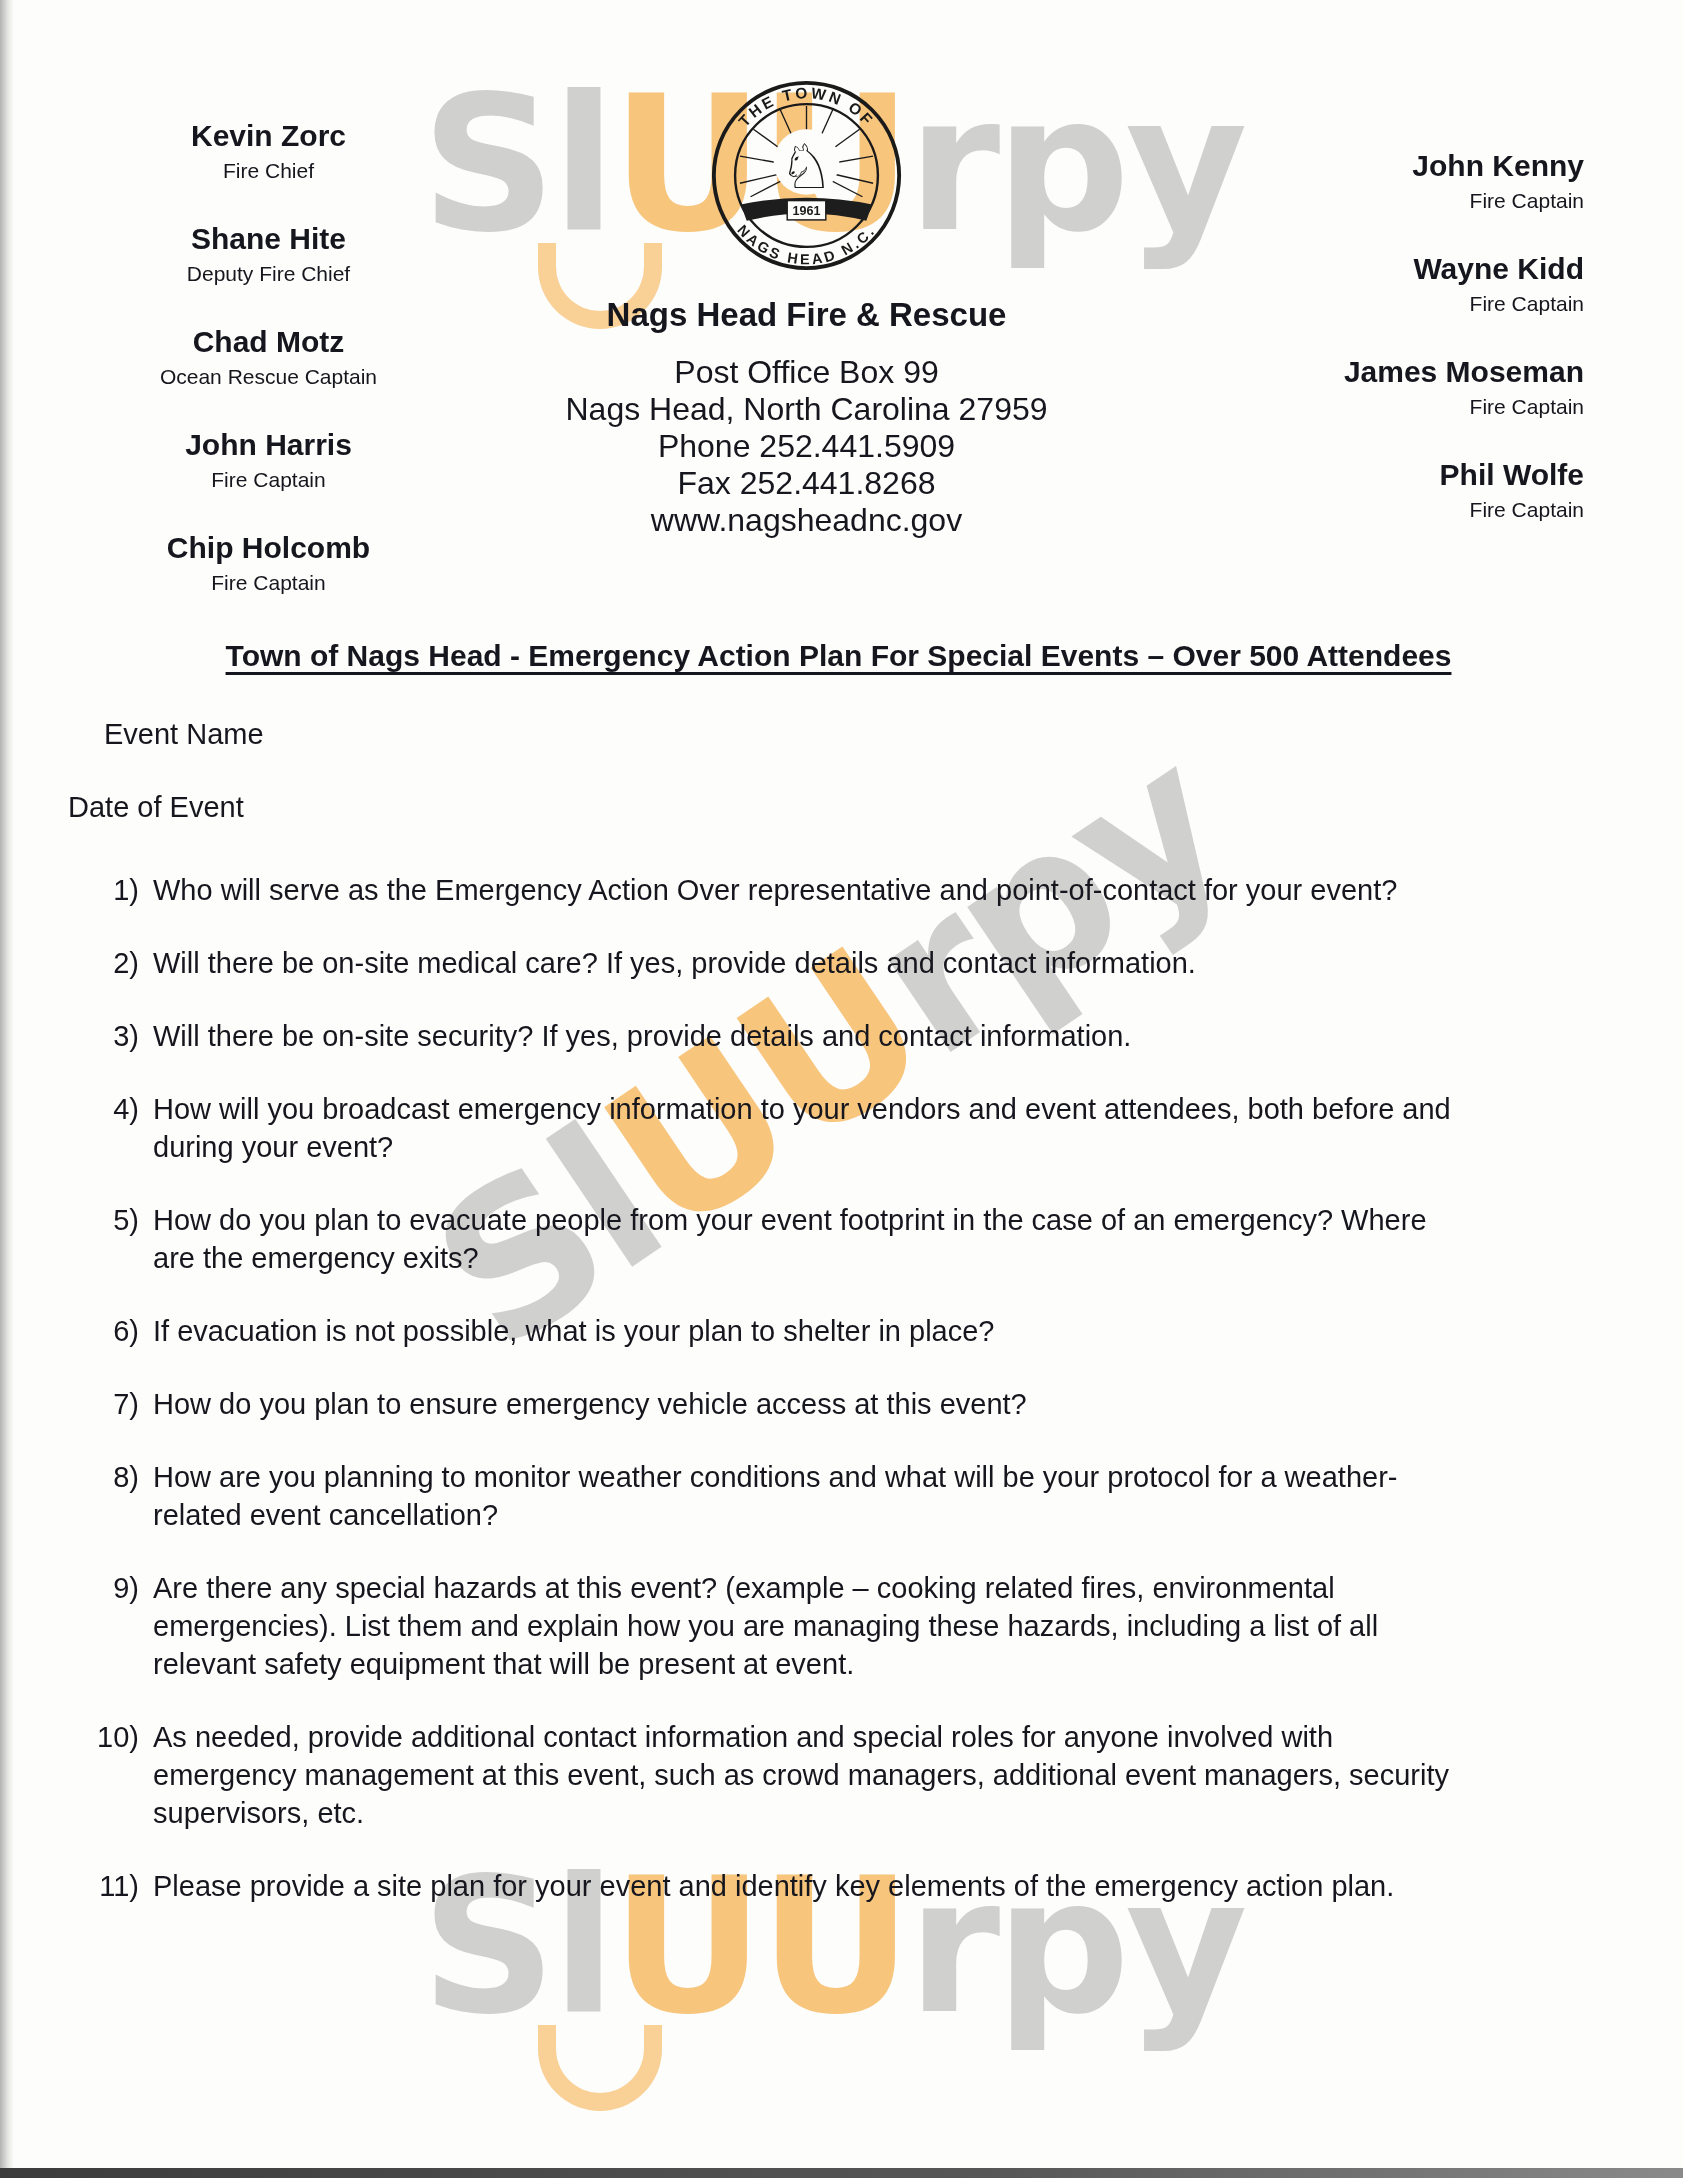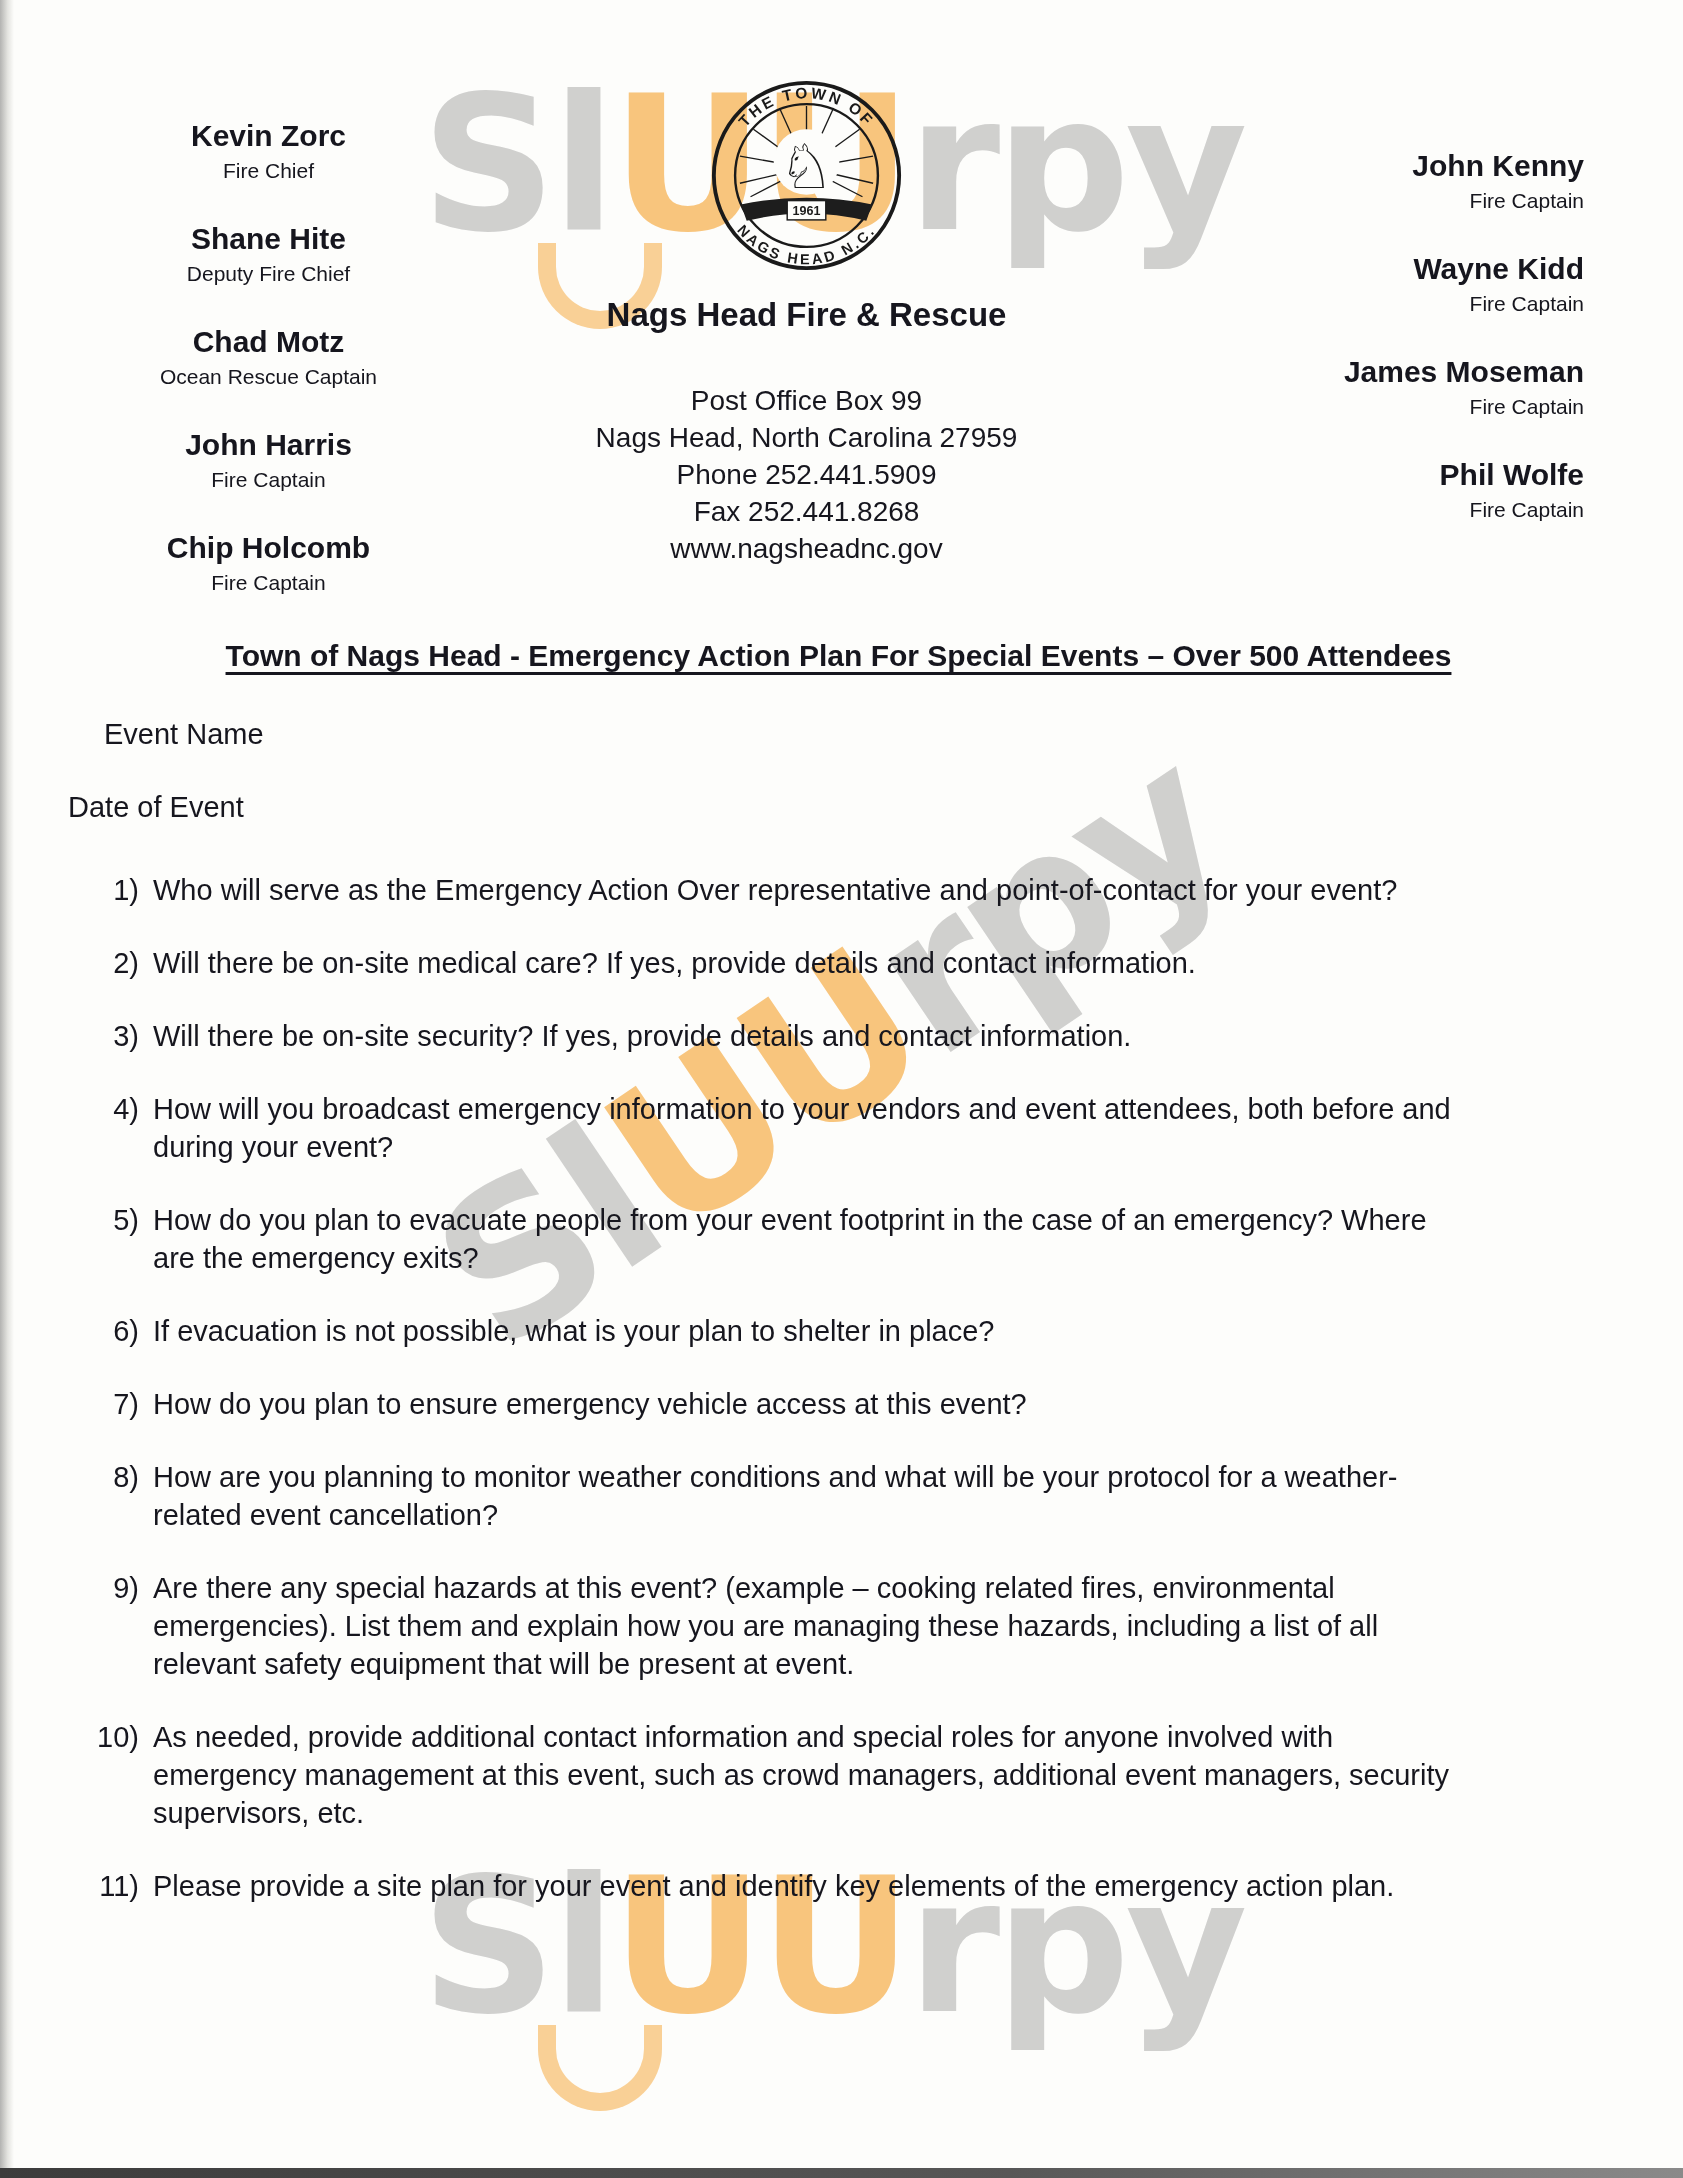--- a/index.html
+++ b/index.html
@@ -53,21 +53,21 @@
   .left-staff  { padding-top:54px; padding-left:72px;  text-align:center; }
   .right-staff { padding-top:84px; padding-right:99px; text-align:right; }
   .staff { margin-bottom:34px; }
   .staff-name  { font-size:30px; font-weight:bold; line-height:36px; }
   .staff-title { font-size:21px; line-height:33px; }
 
   .center-block { text-align:center; }
   .seal { width:193px; height:193px; margin-top:15px; }
   .seal text { font-family:"Liberation Sans", sans-serif; fill:#1a1a1a; }
   .org-name { font-size:33px; font-weight:bold; margin-top:20px; }
-  .address  { margin-top:48px; font-size:28px; line-height:37px; }
+  .address  { margin-top:20px; font-size:32px; line-height:37px; }
 
   
   .doc-body { position:relative; z-index:1; padding:0 74px 0 68px; }
   .doc-title {
     text-align:center; font-size:30px; font-weight:bold;
     margin-top:30px;
     text-decoration:underline; text-decoration-thickness:3px; text-underline-offset:6px;
   }
   .field-label { font-size:29px; line-height:38px; }
   .field-event { margin-top:42px;margin-left:36px; }

